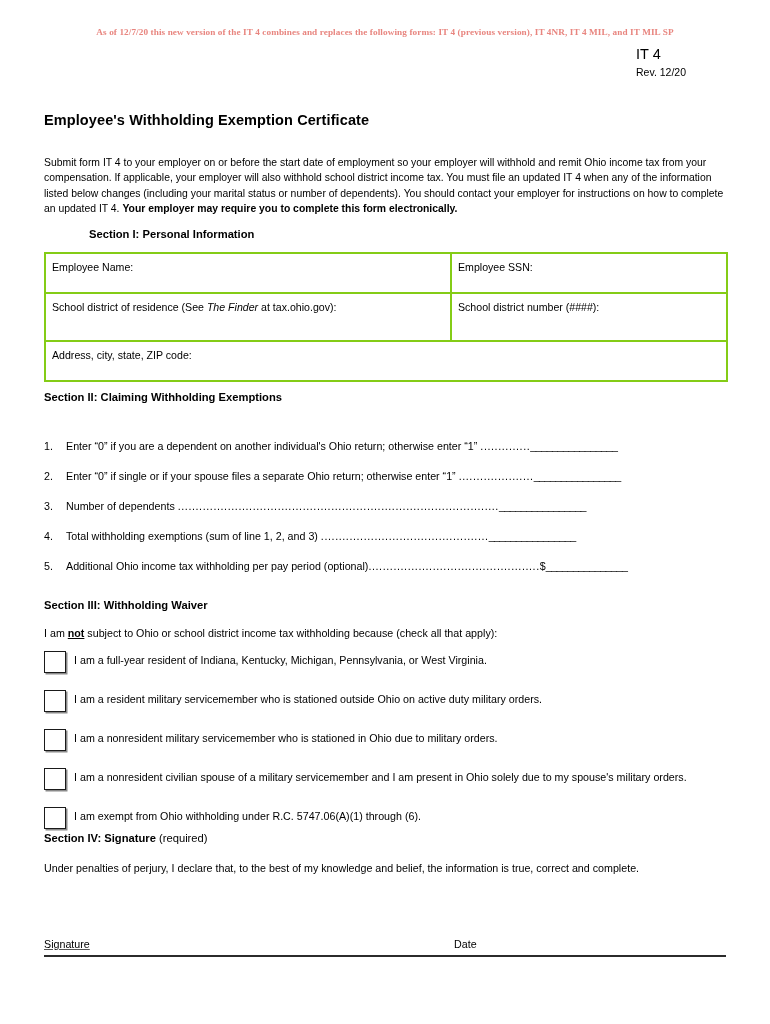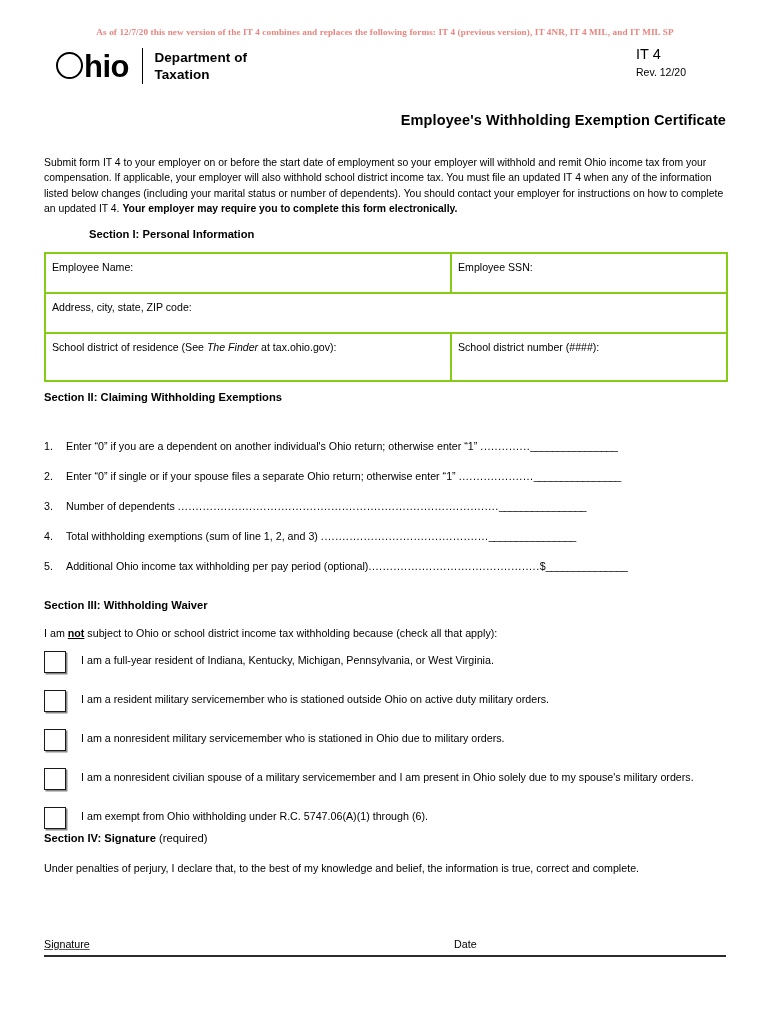--- a/index.html
+++ b/index.html
@@ -106,21 +106,21 @@
     font-size: 10.5px;
     line-height: 1.4;
   }
 
   
   .main-title {
     position: absolute;
     top: 112px;
     left: 44px;
     width: 682px;
-    text-align: right;
+    text-align: left;
     font-size: 14.5px;
     font-weight: bold;
     letter-spacing: 0.1px;
   }
 
   
   .intro {
     position: absolute;
     top: 155px;
     left: 44px;
@@ -213,21 +213,21 @@
     border: 1.4px solid #1a1a1a;
     box-shadow: 1.5px 1.5px 0 0 #8a8a8a;
     background: #fff;
     flex: 0 0 auto;
     margin-top: 1px;
     box-sizing: border-box;
   }
   .chk-label {
     font-size: 10.7px;
     line-height: 1.45;
-    margin-left: 15px;
+    margin-left: 8px;
     padding-top: 3px;
     max-width: 625px;
   }
 
   
   .perjury {
     position: absolute;
     top: 862px;
     left: 44px;
     width: 690px;
@@ -262,55 +262,44 @@
   }
 </style>
 </head>
 <body>
 
 <div class="page">
 
   <div class="notice">As of 12/7/20 this new version of the IT 4 combines and replaces the following forms: IT 4 (previous version), IT 4NR, IT 4 MIL, and IT MIL SP</div>
 
   <div class="header">
-    <div class="logo-block">
-      <div class="logo-ohio">
-        <span class="logo-o"></span>
-          <span class="logo-rest">hio</span>
-      </div>
-      <div class="logo-divider"></div>
-      <div class="logo-dept">
-        <div>Department of</div>
-        <div>Taxation</div>
-      </div>
-    </div>
     <div class="formid">
       <div class="it4">IT 4</div>
       <div class="rev">Rev. 12/20</div>
     </div>
   </div>
 
   <div class="main-title">Employee's Withholding Exemption Certificate</div>
 
   <div class="intro"><span>Submit form IT 4 to your employer on or before the start date of employment so your employer will withhold and remit Ohio income tax from your compensation. If applicable, your employer will also withhold school district income tax. You must file an updated IT 4 when any of the information listed below changes (including your marital status or number of dependents). You should contact your employer for instructions on how to complete an updated IT 4. </span><b>Your employer may require you to complete this form electronically.</b></div>
 
   <div class="sec-head" style="top:228px;margin-left:45px;">Section I: Personal Information</div>
 
   <table class="table1">
     <tbody>
         <tr>
       <td style="width:406px;"><span>Employee Name:</span></td>
       <td style="width:276px;"><span>Employee SSN:</span></td>
     </tr>
     <tr>
-      <td colspan="2"><span>Address, city, state, ZIP code:</span></td>
+      <td class="tall"><span><span>School district of residence (See </span><i>The Finder</i><span> at tax.ohio.gov):</span></span></td>
+      <td class="tall"><span>School district number (####):</span></td>
     </tr>
     <tr>
-      <td class="tall"><span><span>School district of residence (See </span><i>The Finder</i><span> at tax.ohio.gov):</span></span></td>
-      <td class="tall"><span>School district number (####):</span></td>
+      <td colspan="2"><span>Address, city, state, ZIP code:</span></td>
     </tr>
   </tbody>
     </table>
 
   <div class="sec-head" style="top:391px;">Section II: Claiming Withholding Exemptions</div>
 
   <div class="sec2-list">
     <div class="numline"><span class="num">1.</span><span>Enter “0” if you are a dependent on another individual's Ohio return; otherwise enter “1” </span><span class="dots">..............</span><span></span><span class="blank">________________</span></div>
     <div class="numline"><span class="num">2.</span><span>Enter “0” if single or if your spouse files a separate Ohio return; otherwise enter “1” </span><span class="dots">.....................</span><span></span><span class="blank">________________</span></div>
     <div class="numline"><span class="num">3.</span><span>Number of dependents </span><span class="dots">..........................................................................................</span><span></span><span class="blank">________________</span></div>

